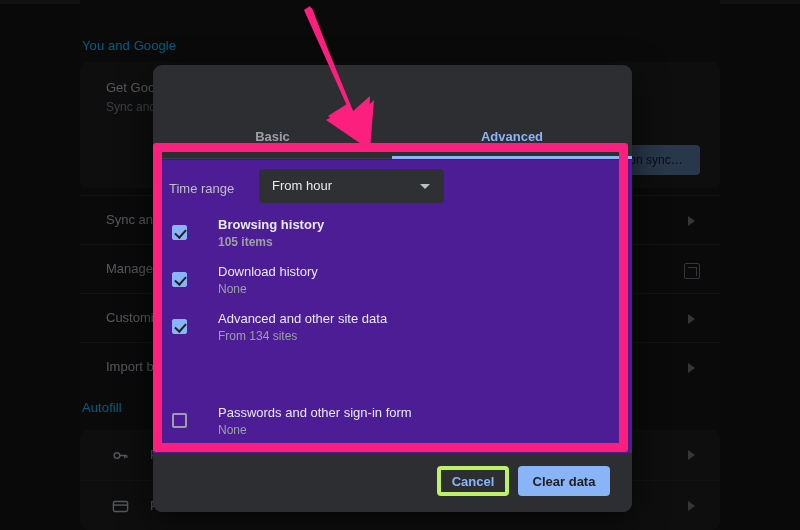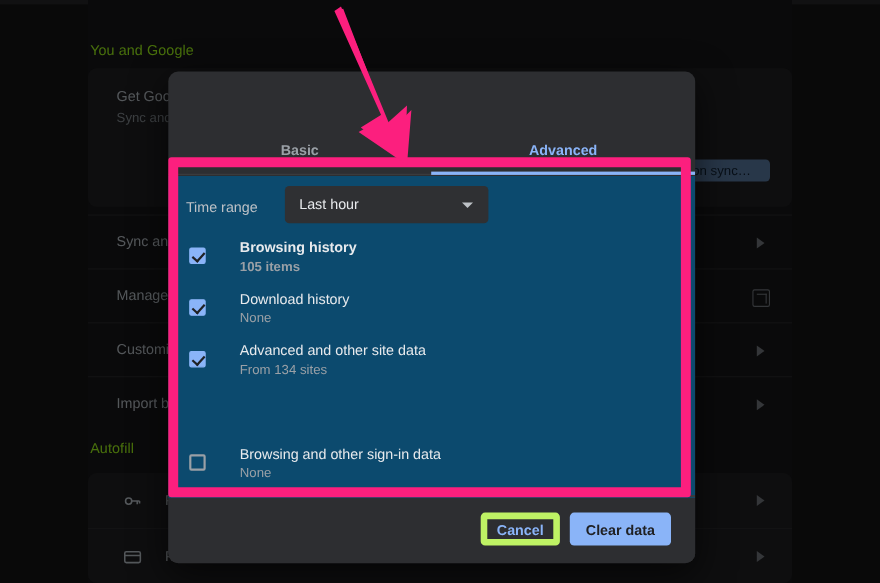--- a/index.html
+++ b/index.html
@@ -10,21 +10,21 @@
     -webkit-font-smoothing:antialiased;
   }
   #root{position:absolute;inset:0;width:800px;height:530px;}
 
   
   .bg-page{position:absolute;inset:0;background:#111112;}
   .bg-topline{position:absolute;left:0;top:0;width:800px;height:4px;background:#202022;}
   .bg-col{position:absolute;left:80px;top:0;width:640px;height:530px;background:#131314;}
 
   .bg-section-title{
-    position:absolute;color:#84cc16;font-size:13px;letter-spacing:.1px;
+    position:absolute;color:#0ea5e9;font-size:13px;letter-spacing:.1px;
   }
   .bg-card{
     position:absolute;left:80px;background:#1b1b1d;border-radius:8px;
   }
   .bg-row{
     position:absolute;left:80px;width:640px;
     border-top:1px solid #242426;
     box-sizing:border-box;
   }
   .bg-row-main{position:absolute;left:26px;color:#9aa0a6;font-size:13px;}
@@ -64,21 +64,21 @@
     position:absolute;top:0;height:46px;display:flex;align-items:center;justify-content:center;
     font-size:13px;font-weight:bold;
   }
   .tab-basic{left:0;width:239px;color:#9aa0a6;}
   .tab-adv{left:239px;width:240px;color:#8ab4f8;}
   .tabs-base{position:absolute;left:0;top:93px;width:479px;height:1px;background:#3c3d40;}
   .tab-ind{position:absolute;left:239px;top:91px;width:240px;height:3px;background:#8ab4f8;}
 
   .dlg-body{
     position:absolute;left:0;top:95px;width:479px;height:293px;
-    background:#0c4a6e;overflow:hidden;
+    background:#4c1d95;overflow:hidden;
   }
   .timerange-row{position:absolute;left:16px;top:9px;width:447px;height:42px;}
   .tr-label{position:absolute;left:0;top:12px;color:#bdc1c6;font-size:13px;}
   .tr-select{
     position:absolute;left:90px;top:0;width:185px;height:34px;
     background:#2f3033;border-radius:4px;
   }
   .tr-value{position:absolute;left:13px;top:9px;color:#e8eaed;font-size:13px;}
   .tr-arrow{
     position:absolute;right:14px;top:15px;width:0;height:0;
@@ -104,21 +104,21 @@
   .list-divider{position:absolute;left:0;top:238px;width:479px;height:2px;background:#3a3b3e;}
 
   .dlg-footer{
     position:absolute;left:0;top:388px;width:479px;height:59px;background:#2d2e31;
   }
   .btn{
     position:absolute;top:13px;height:30px;border-radius:4px;box-sizing:border-box;
     display:flex;align-items:center;justify-content:center;font-size:13px;font-weight:bold;
     cursor:default;
   }
-  .btn-cancel{right:123px;width:72px;border:6px solid #bef264;background:transparent;color:#8ab4f8;}
+  .btn-cancel{right:123px;width:72px;border:4px solid #bef264;background:transparent;color:#8ab4f8;}
   .btn-clear{right:22px;width:92px;background:#8ab4f8;color:#202124;border:none;}
 
   
   .anno-rect{
     position:absolute;left:153px;top:143px;width:475px;height:309px;
     border:9px solid #fc1f7e;border-radius:3px;box-sizing:border-box;
     pointer-events:none;
   }
   .anno-arrow{position:absolute;left:290px;top:0;width:110px;height:160px;pointer-events:none;}
 </style>
@@ -132,21 +132,21 @@
     <div class="bg-col"></div>
 
     <div class="bg-section-title" style="left:82px;top:38px;">You and Google</div>
 
     <div class="bg-card" style="top:62px;width:640px;height:126px;"></div>
 
     <div class="bg-row" style="top:62px;height:66px;border-top:none;">
       <div class="bg-row-main" style="top:18px;">Get Goog</div>
       <div class="bg-row-sub" style="top:38px;">Sync and</div>
     </div>
-    <div class="bg-sync-btn" style="left:612px;top:145px;width:88px;height:20px;"> on sync…</div>
+    <div class="bg-sync-btn" style="left:612px;top:145px;width:88px;height:30px;"> on sync…</div>
 
     <div class="bg-row" style="top:195px;height:49px;">
       <div class="bg-row-main" style="top:16px;">Sync and</div>
       <div class="bg-chevron" style="left:608px;top:20px;"></div>
     </div>
 
     <div class="bg-row" style="top:244px;height:49px;">
       <div class="bg-row-main" style="top:16px;">Manage y</div>
       <div class="bg-extlink" style="left:604px;top:18px;"></div>
     </div>
@@ -194,21 +194,21 @@
       <div class="tab tab-basic">Basic</div>
     </div>
     <div class="tabs-base"></div>
     <div class="tab-ind"></div>
 
     <div class="dlg-body">
 
       <div class="timerange-row">
         <div class="tr-label">Time range</div>
         <div class="tr-select">
-          <div class="tr-value">Last hour</div>
+          <div class="tr-value">From hour</div>
           <div class="tr-arrow"></div>
         </div>
       </div>
 
       <div class="cb-list">
 
         <div class="cb-item" style="top:0px;font-weight:bold;">
           <div class="cb-box checked">
             <div class="cb-tick"></div>
           </div>
@@ -228,21 +228,21 @@
           <div class="cb-box checked">
             <div class="cb-tick"></div>
           </div>
           <div class="cb-title">Advanced and other site data</div>
           <div class="cb-sub">From 134 sites</div>
         </div>
 
 
         <div class="cb-item" style="top:188px;">
           <div class="cb-box unchecked"></div>
-          <div class="cb-title">Browsing and other sign-in data</div>
+          <div class="cb-title">Passwords and other sign-in form</div>
           <div class="cb-sub">None</div>
         </div>
 
         <div class="cb-item" style="top:235px;">
 
           <div class="cb-title">Autofill form data</div>
         </div>
 
         <div class="list-divider"></div>
       </div>

